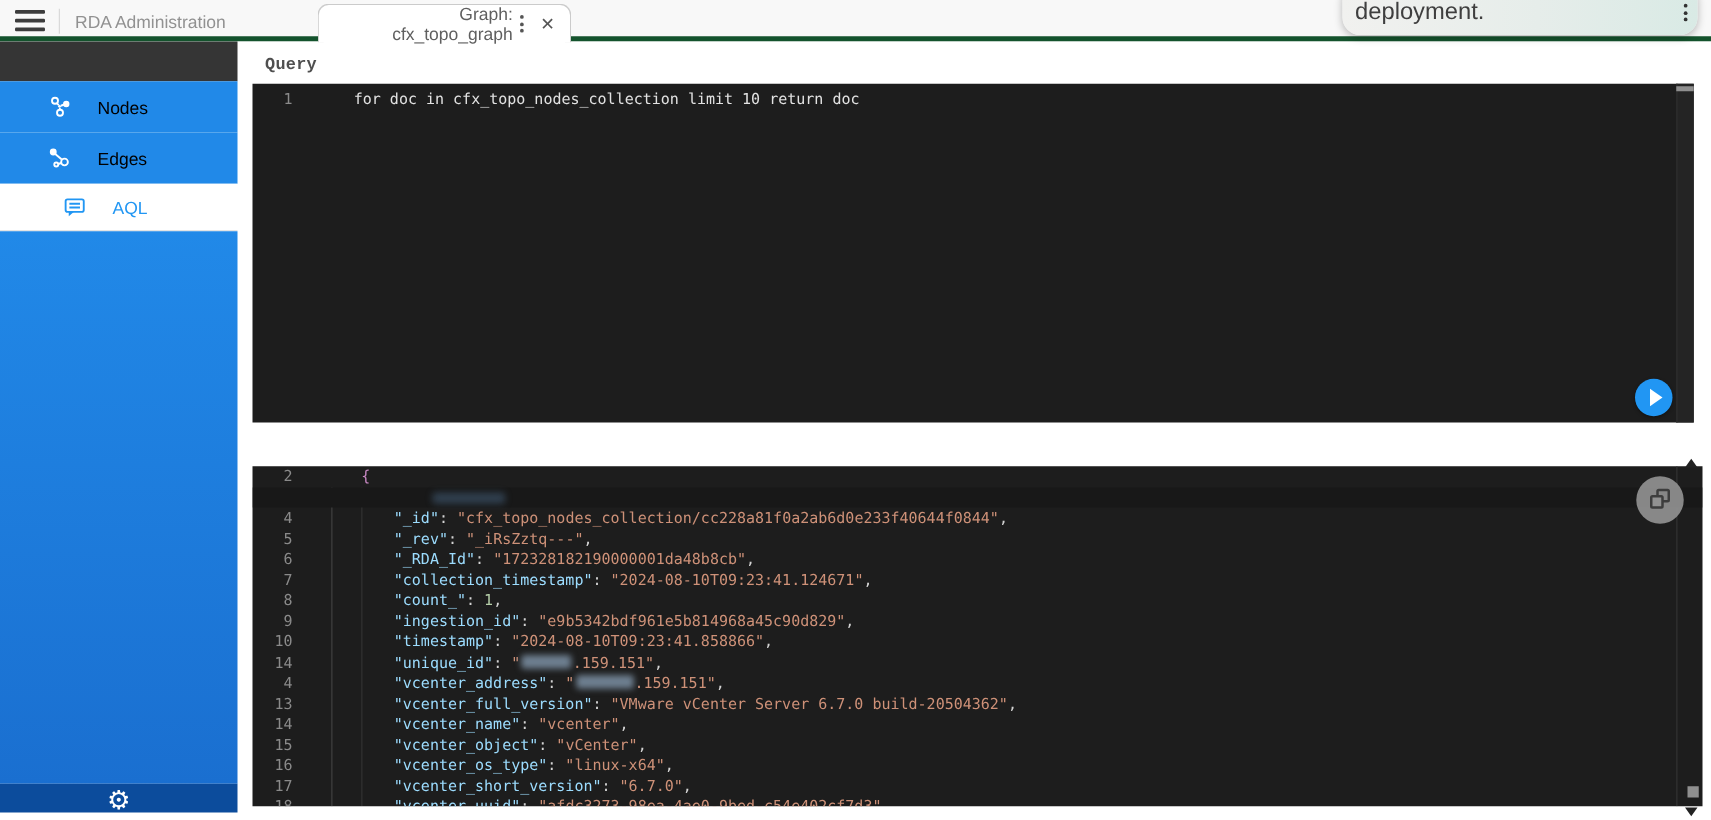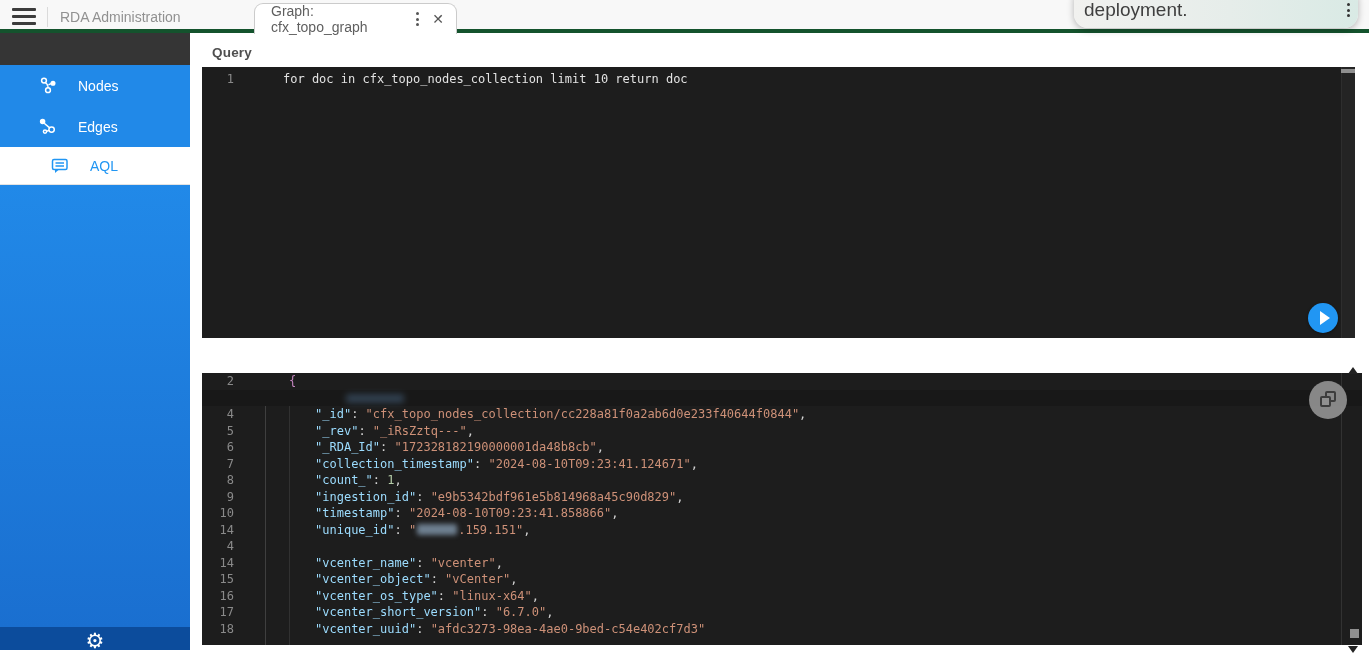--- a/index.html
+++ b/index.html
@@ -15,52 +15,52 @@
   .burger { position:absolute; left:12px; top:8px; width:24px; height:17px;
             display:flex; flex-direction:column; justify-content:space-between; cursor:pointer; }
   .burger span { display:block; height:3px; background:#3c3c3c; border-radius:1px; }
   .vsep { position:absolute; left:47px; top:7px; width:1px; height:20px; background:#dadada; }
   .app-tab { position:absolute; left:47px; top:0; width:207px; height:33px;
              display:flex; align-items:center; padding-left:13px; cursor:pointer; }
   .app-tab-label { font-size:14px; color:#919191; }
   .graph-tab { position:absolute; left:254px; top:3px; width:203px; height:31px;
                background:#ffffff; border:1px solid #cbcbcb; border-bottom:none;
                border-radius:9px 9px 0 0; display:flex; align-items:center; cursor:pointer; }
-  .graph-tab-label { margin-left:16px; font-size:14px; color:#5f5f5f; flex:1; }
+  .graph-tab-label { margin-left:16px; font-size:14px; color:#5f5f5f; flex:1;text-align:right; }
   .kebab { width:14px; height:16px; display:flex; flex-direction:column;
            align-items:center; justify-content:space-between; padding:1px 0; cursor:pointer; }
   .kebab i { width:3px; height:3px; border-radius:50%; background:#555; }
   .tab-close { margin:0 12px 0 8px; font-size:14px; color:#555; cursor:pointer; line-height:1; }
 
   
   .toast { position:absolute; right:11px; top:-14px; width:284px; height:42px;
            background:linear-gradient(90deg,#f1f1ef 0%,#e6edea 55%,#d9eae5 100%);
            border-radius:14px; box-shadow:0 2px 7px rgba(0,0,0,0.28);
            display:flex; align-items:flex-end; padding:0 0 7px 10px; z-index:3; }
   .toast-text { font-size:19px; color:#3f3f3f; }
   .toast-kebab { position:absolute; right:3px; top:16px; }
   .toast-kebab i { background:#333; }
 
   
   .sidebar { position:absolute; left:0; top:33px; width:190px; height:617px;
              display:flex; flex-direction:column; z-index:1; }
   .side-dark { height:32px; background:#353535; }
-  .nav-item { height:41px; background:#2189e8; color:#ffffff; display:flex;
+  .nav-item { height:41px; background:#2189e8; color:#000000; display:flex;
               align-items:center; font-size:14px; cursor:pointer; }
   .nav-item .ic { width:22px; height:20px; margin-left:37px; margin-right:19px; flex:none; }
   .nav-item.active { height:38px; background:#ffffff; color:#2196f3;
                      border-bottom:1px solid #e3e3e3;padding-left:12px; }
   .side-fill { flex:1; background:linear-gradient(180deg,#2189e8 0%,#1a6fd0 100%); }
   .side-foot { height:23px; background:#0c4c9c; display:flex; align-items:center;
                justify-content:center; }
   .gear { color:#ffffff; font-size:21px; line-height:1; transform:translateY(2px); cursor:pointer; }
 
   
   .section-label { position:absolute; font-size:13.5px; font-weight:700;
-                   color:#4f4f4f; letter-spacing:0.2px; }
+                   color:#4f4f4f; letter-spacing:0.2px;font-family:Liberation Mono, monospace; }
   #query-label   { left:212px; top:45px; }
   #results-label { left:212px; top:350px;margin-top:24px; }
 
   
   .editor { position:absolute; background:#1d1d1d;
             font-family:"DejaVu Sans Mono", monospace; font-size:12px; color:#d4d4d4; }
   #query-editor   { left:202px; top:67px;  width:1153px; height:271px; }
   #results-editor { left:202px; top:373px; width:1160px; height:272px; overflow:hidden; }
 
   .ln { width:44px; padding-right:12px; text-align:right; color:#8a8a8a; flex:none; }
@@ -258,22 +258,27 @@
     <span class="code ind-key"><span class="k q-str">timestamp</span><span class="p">: </span><span class="s q-str">2024-08-10T09:23:41.858866</span><span class="p">,</span></span>
   </div>
 
   <div class="rrow">
     <span class="ln">14</span>
     <span class="code ind-key"><span class="k q-str">unique_id</span><span class="p">: </span><span class="s q-str"><span class="redact-box"></span><span>.159.151</span></span><span class="p">,</span></span>
   </div>
 
   <div class="rrow">
     <span class="ln">4</span>
-  </div>
-
+    <span class="code ind-key"><span class="k q-str">vcenter_address</span><span class="p">: </span><span class="s q-str"><span class="redact-box w2"></span><span>.159.151</span></span><span class="p">,</span></span>
+  </div>
+
+  <div class="rrow">
+    <span class="ln">13</span>
+    <span class="code ind-key"><span class="k q-str">vcenter_full_version</span><span class="p">: </span><span class="s q-str">VMware vCenter Server 6.7.0 build-20504362</span><span class="p">,</span></span>
+  </div>
 
   <div class="rrow">
     <span class="ln">14</span>
     <span class="code ind-key"><span class="k q-str">vcenter_name</span><span class="p">: </span><span class="s q-str">vcenter</span><span class="p">,</span></span>
   </div>
 
   <div class="rrow">
     <span class="ln">15</span>
     <span class="code ind-key"><span class="k q-str">vcenter_object</span><span class="p">: </span><span class="s q-str">vCenter</span><span class="p">,</span></span>
   </div>

